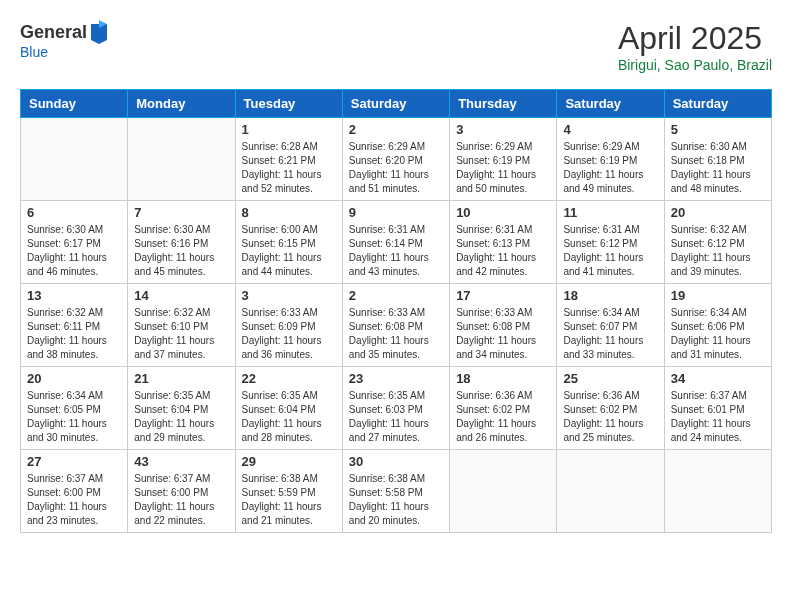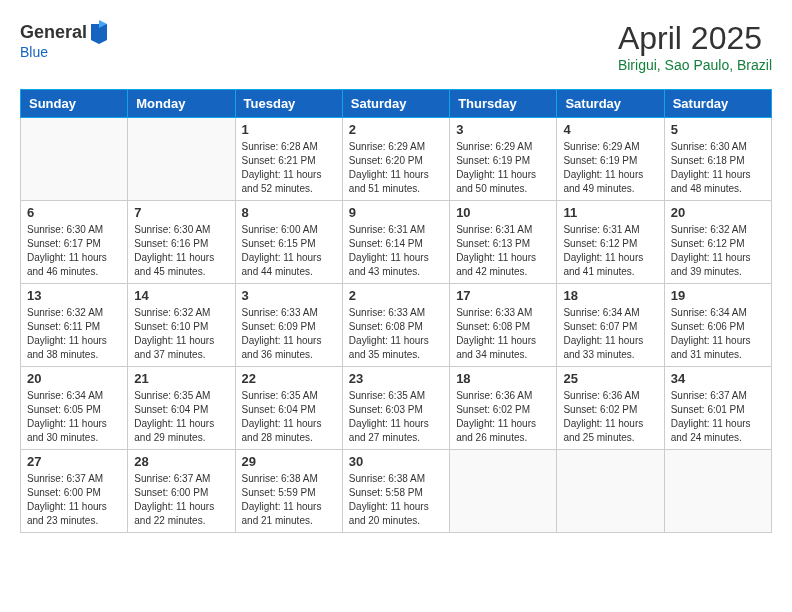--- a/index.html
+++ b/index.html
@@ -285,21 +285,21 @@
         </td>
       </tr>
       <tr>
         <td>
           <span class="day-number">27</span>
           <div class="day-info">Sunrise: 6:37 AM
 Sunset: 6:00 PM
 Daylight: 11 hours and 23 minutes.</div>
         </td>
         <td>
-          <span class="day-number">28</span>
+          <span class="day-number">43</span>
           <div class="day-info">Sunrise: 6:37 AM
 Sunset: 6:00 PM
 Daylight: 11 hours and 22 minutes.</div>
         </td>
         <td>
           <span class="day-number">29</span>
           <div class="day-info">Sunrise: 6:38 AM
 Sunset: 5:59 PM
 Daylight: 11 hours and 21 minutes.</div>
         </td>

